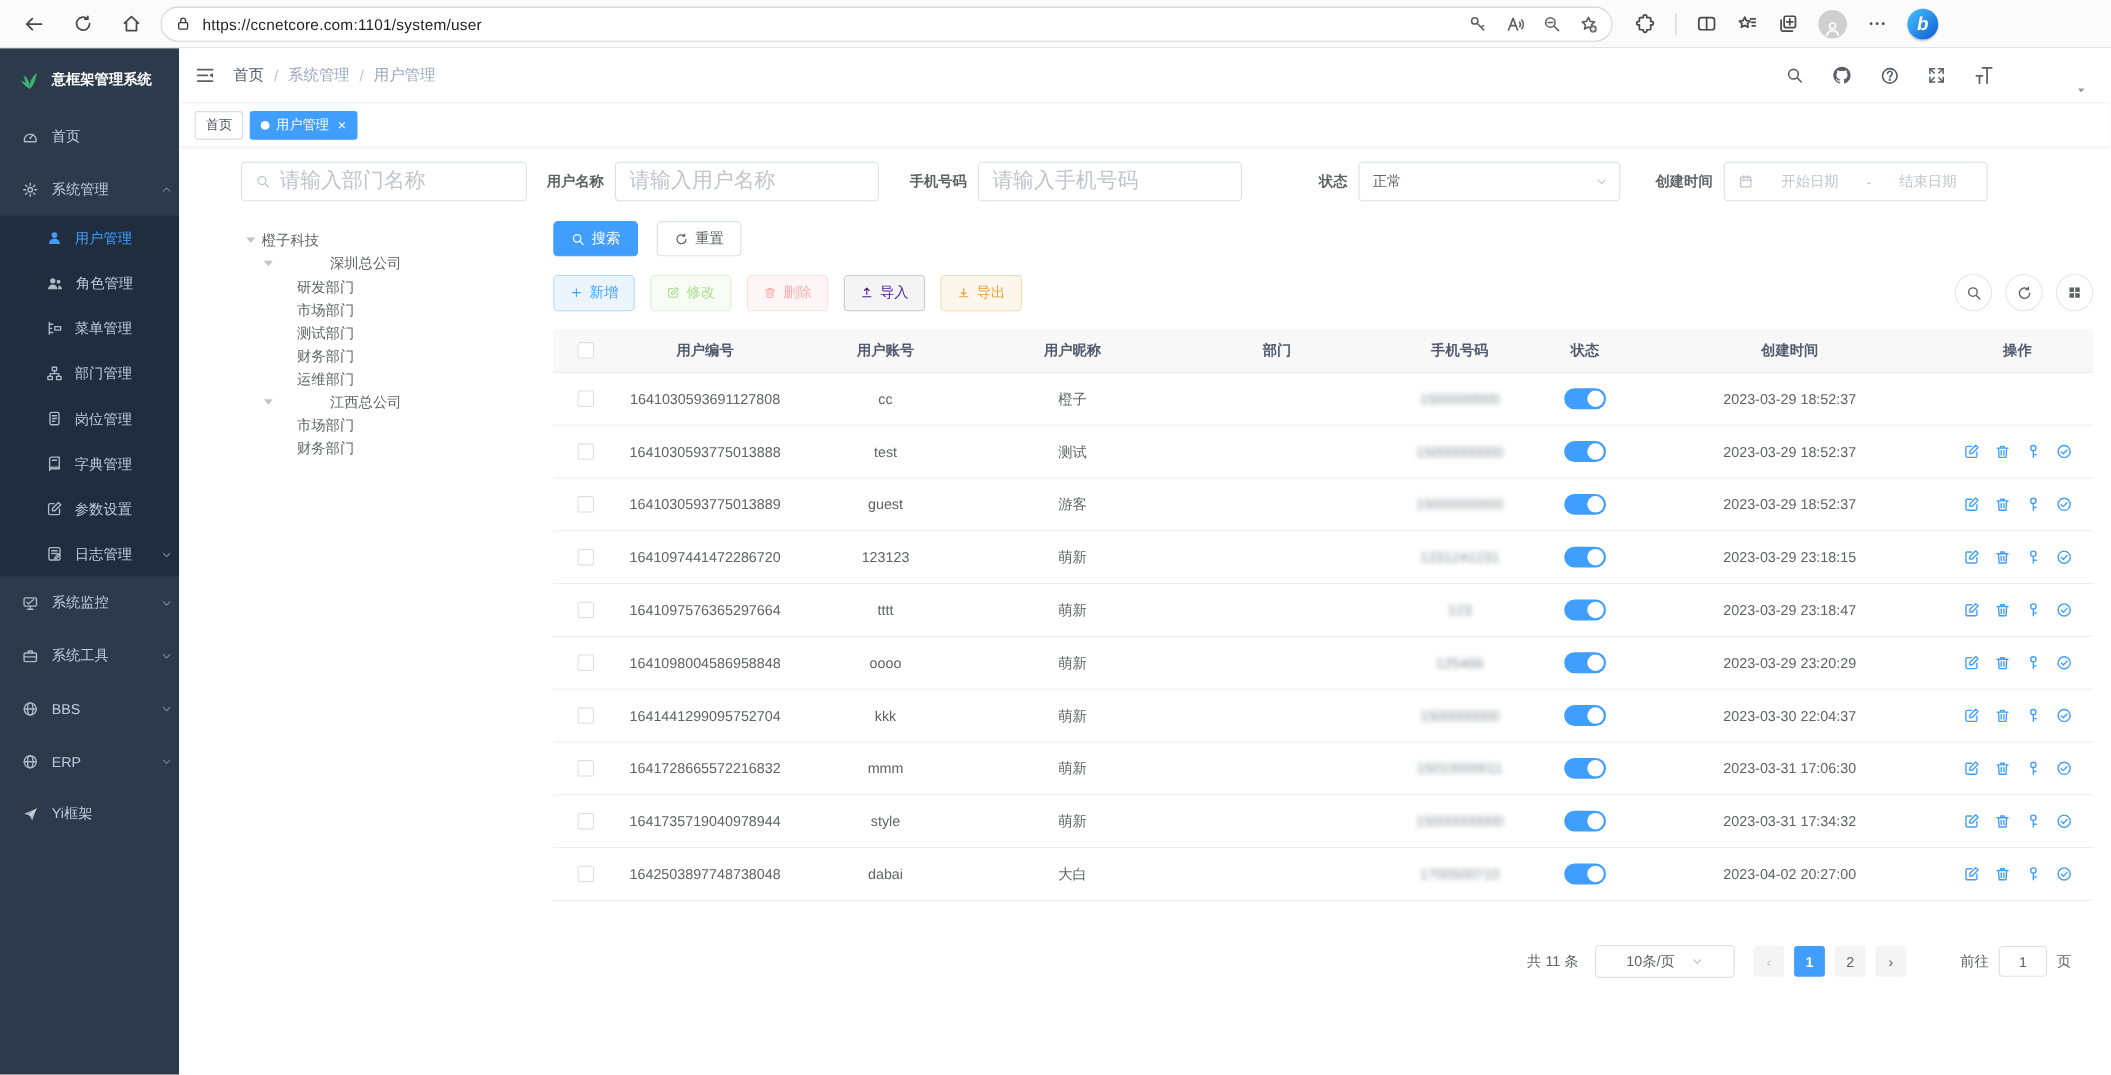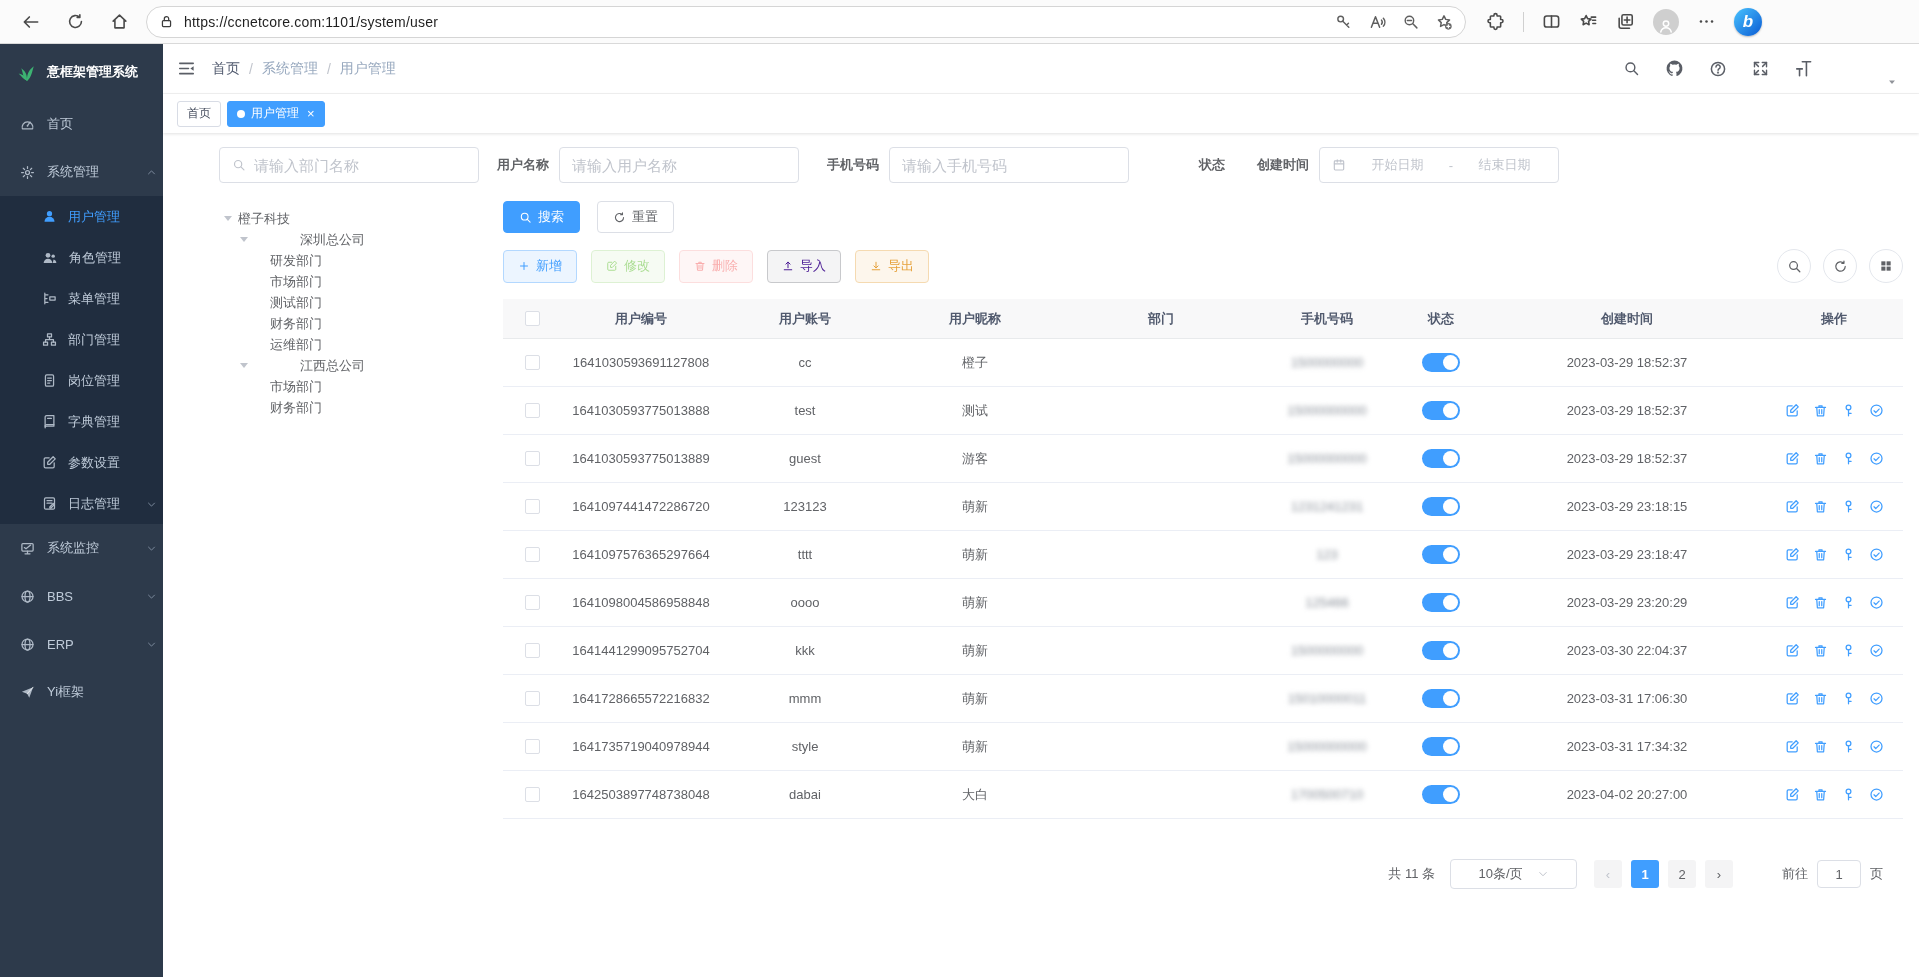--- a/index.html
+++ b/index.html
@@ -52,21 +52,21 @@
   .tabbar{height:39px;display:flex;align-items:center;gap:6px;padding:0 14px;background:#fff;box-shadow:0 1px 3px rgba(0,0,0,.12);position:relative;z-index:3;}
   .tag{height:26px;display:flex;align-items:center;gap:6px;padding:0 9px;border:1px solid #d8dce5;border-radius:3px;background:#fff;font-size:12px;color:#495060;cursor:pointer;}
   .tag.active{background:#409eff;border-color:#409eff;color:#fff;}
   .tag .dot{width:8px;height:8px;border-radius:50%;background:#fff;}
   .tag .close{font-size:13px;line-height:1;margin-left:2px;}
 
   
   .content{flex:1;padding:14px 16px 0 56px;background:#fff;min-width:0;}
   .filter-row{display:flex;align-items:center;height:36px;margin-bottom:18px;}
   .inp{height:36px;border:1px solid #dcdfe6;border-radius:4px;background:#fff;display:flex;align-items:center;padding:0 12px;gap:8px;}
-  .inp input{border:none;outline:none;flex:1;font-size:15px;color:#606266;font-family:inherit;background:transparent;min-width:0;}
+  .inp input{border:none;outline:none;flex:1;font-size:19px;color:#606266;font-family:inherit;background:transparent;min-width:0;}
   .inp input::placeholder{color:#c0c4cc;}
   .inp .sic{color:#c0c4cc;flex:0 0 auto;}
   .fl-label{font-size:13px;font-weight:bold;color:#606266;white-space:nowrap;}
   .sel{height:36px;border:1px solid #dcdfe6;border-radius:4px;display:flex;align-items:center;padding:0 10px 0 12px;font-size:13px;color:#606266;cursor:pointer;}
   .sel .sv{flex:1;}
   .sel .chv{color:#c0c4cc;}
   .daterange{height:36px;border:1px solid #dcdfe6;border-radius:4px;display:flex;align-items:center;padding:10px 12px;gap:10px;font-size:13px;color:#c0c4cc;}
   .daterange .dtxt{flex:1;text-align:center;}
 
   .body-row{display:flex;}
@@ -454,20 +454,29 @@
       <svg class="ic micn" width="15" height="15">
           <use href="#i-monitor"></use>
         </svg>
       <span>系统监控</span>
       <svg class="ic chev" width="11" height="11">
           <use href="#i-chev"></use>
         </svg>
     </div>
     <div class="mi">
       <svg class="ic micn" width="15" height="15">
+          <use href="#i-briefcase"></use>
+        </svg>
+      <span>系统工具</span>
+      <svg class="ic chev" width="11" height="11">
+          <use href="#i-chev"></use>
+        </svg>
+    </div>
+    <div class="mi">
+      <svg class="ic micn" width="15" height="15">
           <use href="#i-globe"></use>
         </svg>
       <span>BBS</span>
       <svg class="ic chev" width="11" height="11">
           <use href="#i-chev"></use>
         </svg>
     </div>
     <div class="mi">
       <svg class="ic micn" width="15" height="15">
           <use href="#i-globe"></use>
@@ -554,20 +563,26 @@
         </div>
         <span class="fl-label" style="margin-left:18px">用户名称</span>
         <div class="inp" style="width:240px;margin-left:10px">
           <input placeholder="请输入用户名称" style="">
         </div>
         <span class="fl-label" style="margin-left:28px">手机号码</span>
         <div class="inp" style="width:240px;margin-left:10px">
           <input placeholder="请输入手机号码" style="">
         </div>
         <span class="fl-label" style="margin-left:70px">状态</span>
+        <div class="sel" style="width:238px;margin-left:10px">
+          <span class="sv">正常</span>
+          <svg class="ic chv" width="12" height="12">
+              <use href="#i-chev"></use>
+            </svg>
+        </div>
         <span class="fl-label" style="margin-left:32px">创建时间</span>
         <div class="daterange" style="width:240px;margin-left:10px">
           <svg class="ic" width="14" height="14" style="color:#c0c4cc">
               <use href="#i-calendar"></use>
             </svg>
           <span class="dtxt">开始日期</span>
           <span>-</span>
           <span class="dtxt">结束日期</span>
         </div>
       </div>

